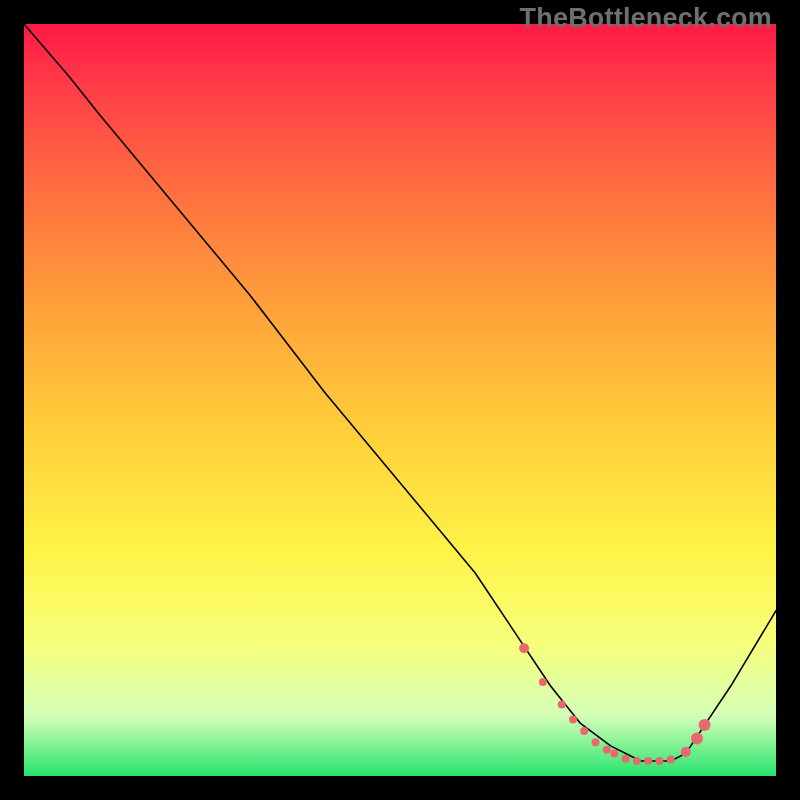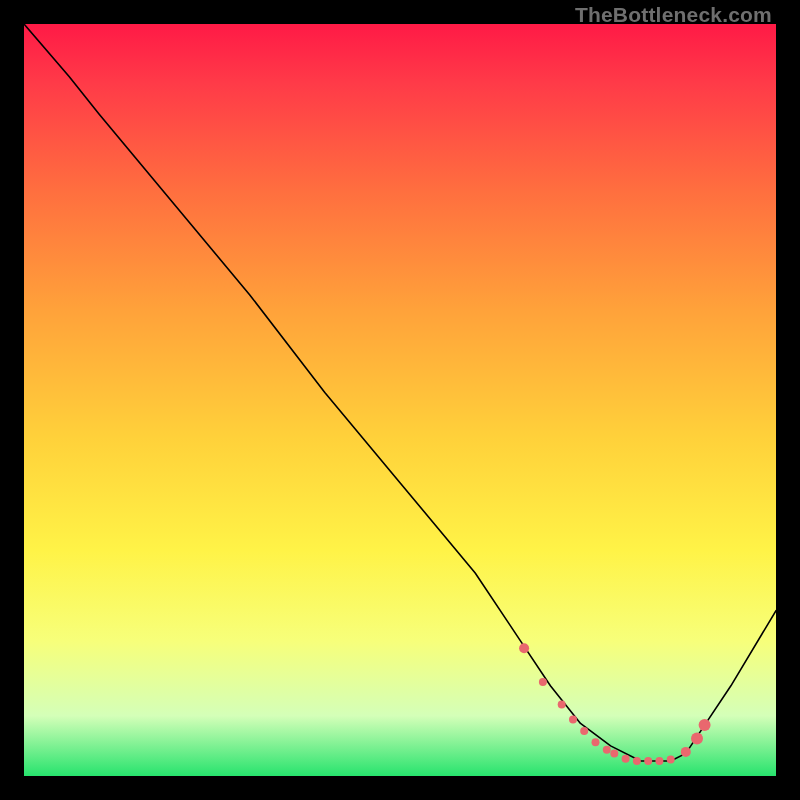--- a/index.html
+++ b/index.html
@@ -28,21 +28,21 @@
       #f7ff7a 82%,
       #d4ffb8 92%,
       #27e36d 100%
     );
   }
   .watermark {
     position: absolute;
     top: 3px;
     right: 28px;
     color: #6f6f6f;
-    font-size: 21px;
+    font-size: 27px;
     font-weight: 600;
     letter-spacing: 0.2px;
   }
   svg.plot {
     position: absolute;
     left: 0;
     top: 0;
     width: 752px;
     height: 752px;
   }

